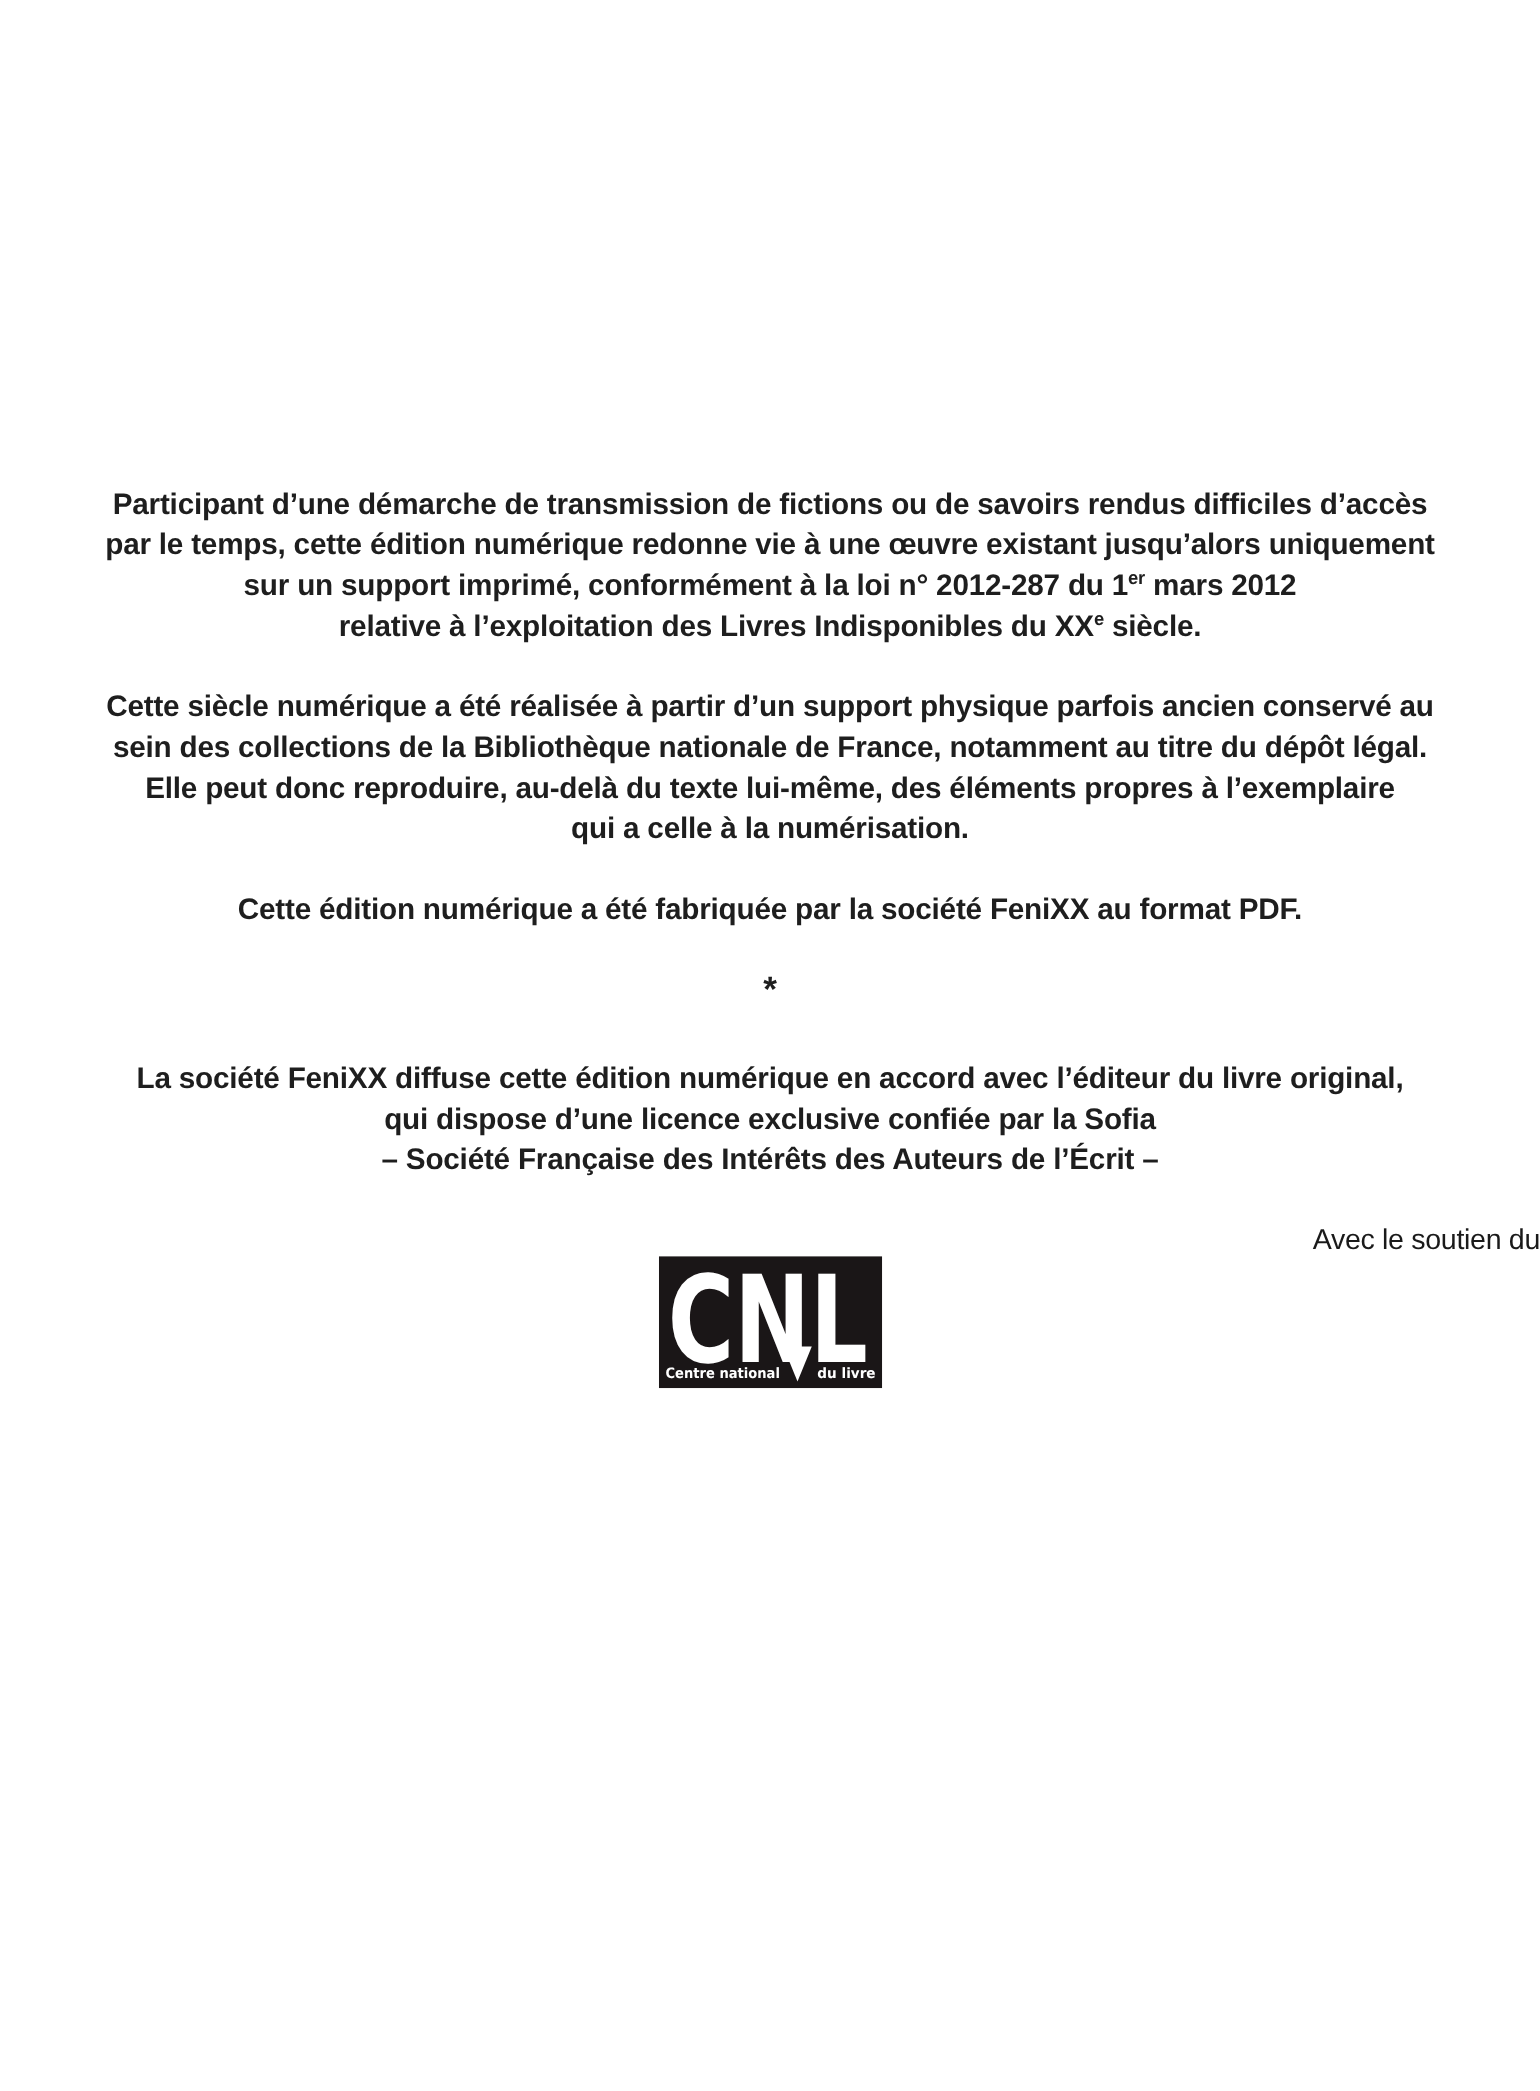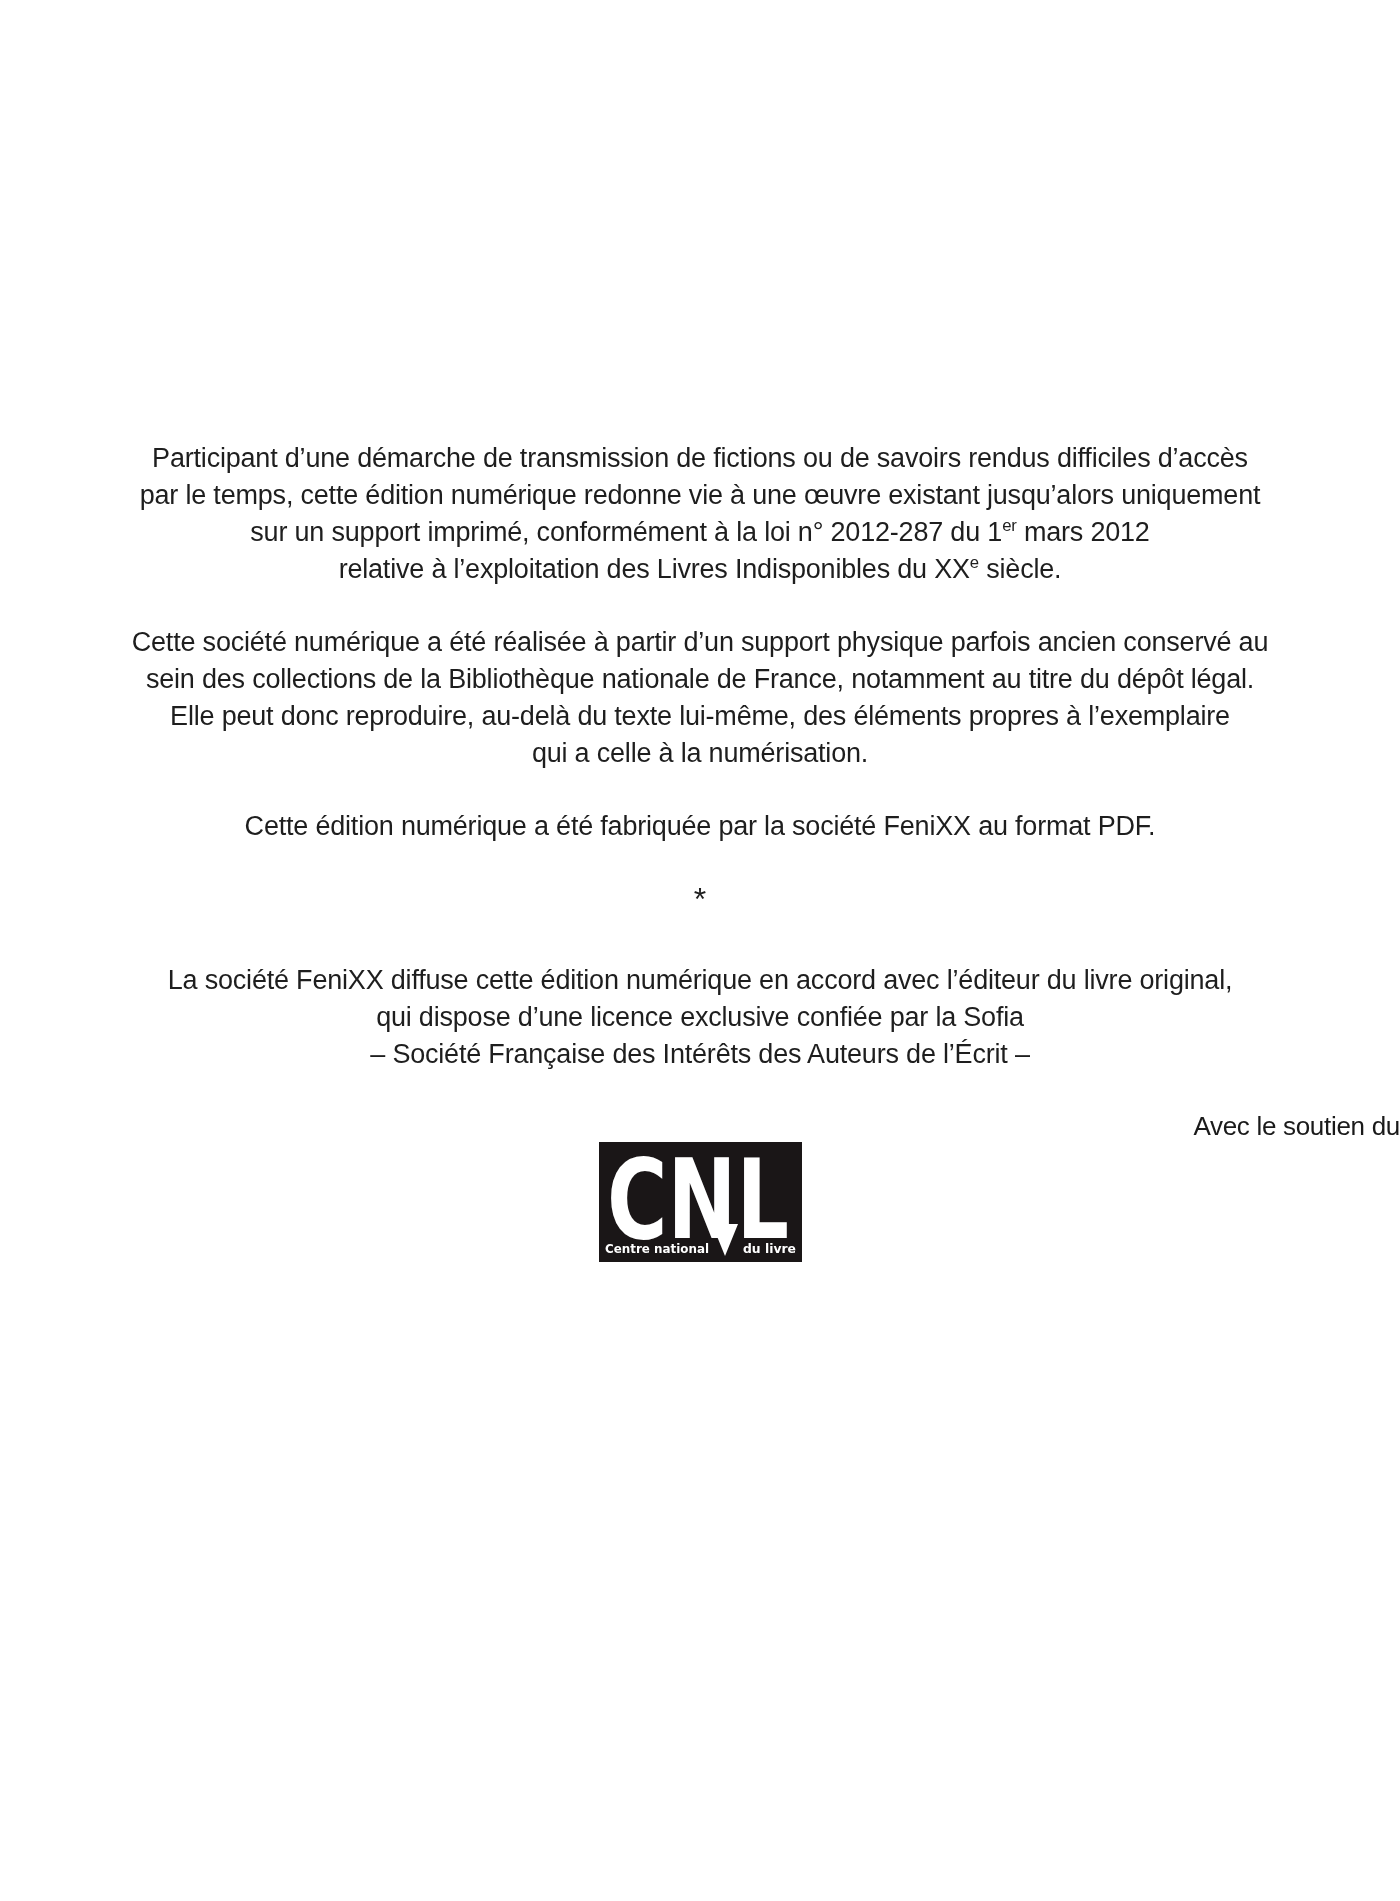--- a/index.html
+++ b/index.html
@@ -16,20 +16,21 @@
     font-family: "Liberation Sans", "DejaVu Sans", sans-serif;
     color: #1e1e1e;
     overflow: hidden;
   }
   .text-block {
     padding-top: 440px;
     text-align: center;
     font-size: 27px;
     line-height: 37px;
     letter-spacing: -0.2px;
+    font-weight: bold;
   }
   .para {
     margin: 0 0 36px 0;
   }
   .line {
     display: block;
   }
   sup.supsc {
     font-size: 0.62em;
     line-height: 0;
@@ -67,21 +68,21 @@
   <section class="text-block">
 
     <p class="para">
       <span class="line">Participant d’une démarche de transmission de fictions ou de savoirs rendus difficiles d’accès</span>
       <span class="line">par le temps, cette édition numérique redonne vie à une œuvre existant jusqu’alors uniquement</span>
       <span class="line"><span>sur un support imprimé, conformément à la loi n° 2012-287 du 1</span><sup class="supsc">er</sup><span> mars 2012</span></span>
       <span class="line"><span>relative à l’exploitation des Livres Indisponibles du XX</span><sup class="supsc">e</sup><span> siècle.</span></span>
     </p>
 
     <p class="para">
-      <span class="line">Cette société numérique a été réalisée à partir d’un support physique parfois ancien conservé au</span>
+      <span class="line">Cette siècle numérique a été réalisée à partir d’un support physique parfois ancien conservé au</span>
       <span class="line">sein des collections de la Bibliothèque nationale de France, notamment au titre du dépôt légal.</span>
       <span class="line">Elle peut donc reproduire, au-delà du texte lui-même, des éléments propres à l’exemplaire</span>
       <span class="line">qui a celle à la numérisation.</span>
     </p>
 
     <p class="para">
       <span class="line">Cette édition numérique a été fabriquée par la société FeniXX au format PDF.</span>
     </p>
 
     <p class="para">

